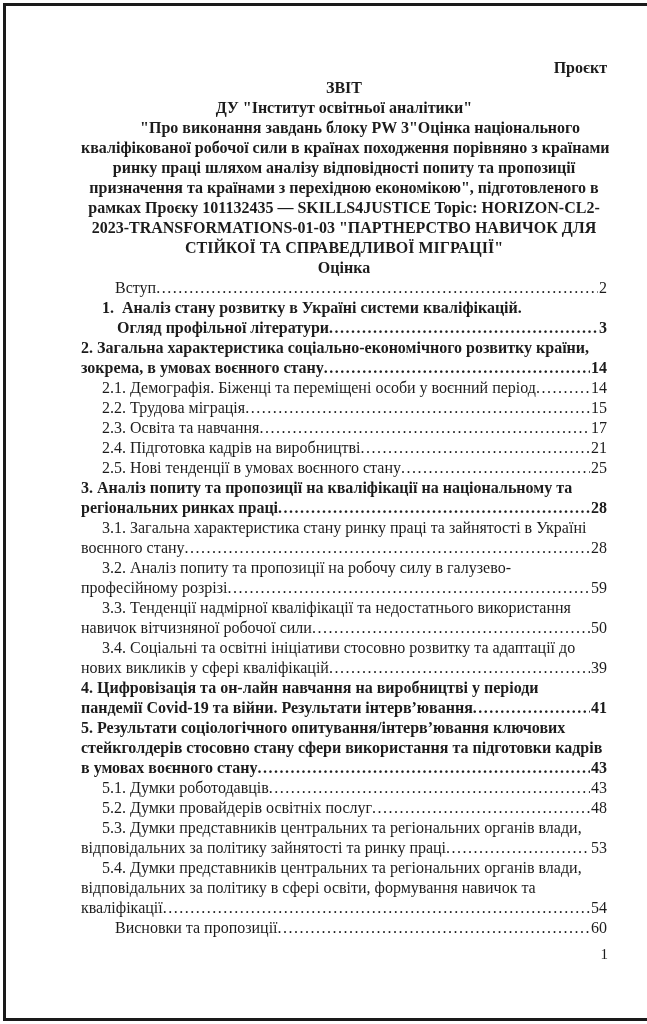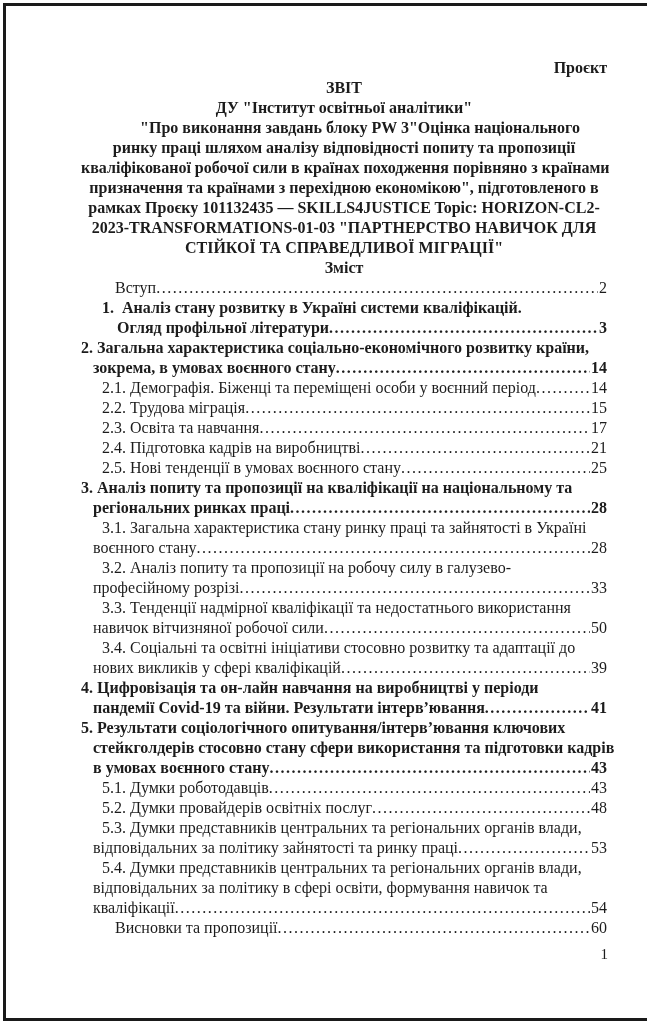--- a/index.html
+++ b/index.html
@@ -33,49 +33,49 @@
   }
   .toc-heading{text-align:center;font-weight:bold;}
   .toc-row{display:flex;align-items:baseline;}
   .toc-row .label{white-space:nowrap;}
   .toc-row .leader{
     flex:1 1 auto;overflow:hidden;white-space:nowrap;
     letter-spacing:1.5px;min-width:0;
   }
   .toc-row .pageno{white-space:nowrap;padding-left:1px;}
   .bold{font-weight:bold;}
-  .lv0{margin-left:12px;}
+  .lv0{margin-left:0;}
   .lv1{}
   .lv2{margin-left:21px;}
   .lv3{margin-left:34px;}
   .lv4{margin-left:36px;}
   .folio{
     position:absolute;right:47px;top:946px;
     font-size:15px;line-height:16px;
   }
 </style>
 </head>
 <body>
 
 <div class="page">
   <div class="frame"></div>
   <div class="content">
     <div class="line corner">Проєкт</div>
     <div>
         <div class="line title-line">ЗВІТ</div>
         <div class="line title-line">ДУ "Інститут освітньої аналітики"</div>
         <div class="line title-line">&nbsp;&nbsp;&nbsp;&nbsp;&nbsp;&nbsp;&nbsp;&nbsp;"Про виконання завдань блоку PW 3"Оцінка національного</div>
+        <div class="line title-line">кваліфікованої робочої сили в країнах походження порівняно з країнами</div>
         <div class="line title-line">ринку праці шляхом аналізу відповідності попиту та пропозиції</div>
-        <div class="line title-line">кваліфікованої робочої сили в країнах походження порівняно з країнами</div>
         <div class="line title-line">призначення та країнами з перехідною економікою", підготовленого в</div>
         <div class="line title-line">рамках Проєку 101132435 — SKILLS4JUSTICE Topic: HORIZON-CL2-</div>
         <div class="line title-line">2023-TRANSFORMATIONS-01-03 "ПАРТНЕРСТВО НАВИЧОК ДЛЯ</div>
         <div class="line title-line">СТІЙКОЇ ТА СПРАВЕДЛИВОЇ МІГРАЦІЇ"</div>
       </div>
-    <div class="line toc-heading">Зміст</div>
+    <div class="line toc-heading">Оцінка</div>
     <div>
         <div class="line toc-row lv3">
           <span class="label">Вступ</span>
           <span class="leader">................................................................................................................................................................</span>
           <span class="pageno">2</span>
         </div>
         <div class="line toc-row lv2 bold">
           <span class="label">1.&nbsp;&nbsp;Аналіз стану розвитку в Україні системи кваліфікацій.</span>
         </div>
         <div class="line toc-row lv4 bold">
@@ -131,21 +131,21 @@
           <span class="label">воєнного стану</span>
           <span class="leader">................................................................................................................................................................</span>
           <span class="pageno">28</span>
         </div>
         <div class="line toc-row lv2">
           <span class="label">3.2. Аналіз попиту та пропозиції на робочу силу в галузево-</span>
         </div>
         <div class="line toc-row lv0">
           <span class="label">професійному розрізі</span>
           <span class="leader">................................................................................................................................................................</span>
-          <span class="pageno">33</span>
+          <span class="pageno">59</span>
         </div>
         <div class="line toc-row lv2">
           <span class="label">3.3. Тенденції надмірної кваліфікації та недостатнього використання</span>
         </div>
         <div class="line toc-row lv0">
           <span class="label">навичок вітчизняної робочої сили</span>
           <span class="leader">................................................................................................................................................................</span>
           <span class="pageno">50</span>
         </div>
         <div class="line toc-row lv2">

